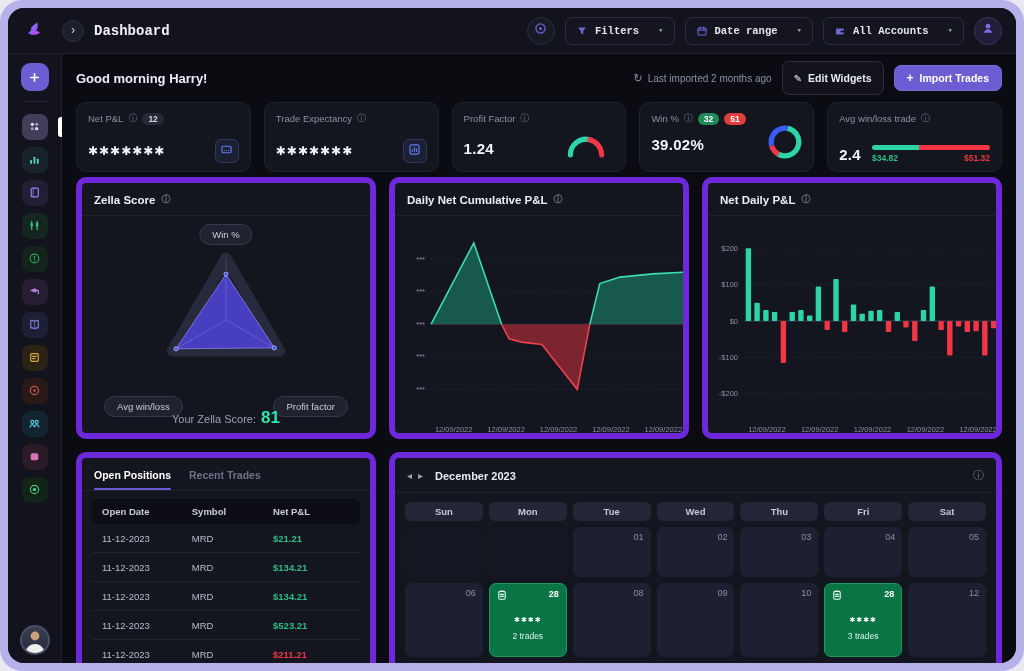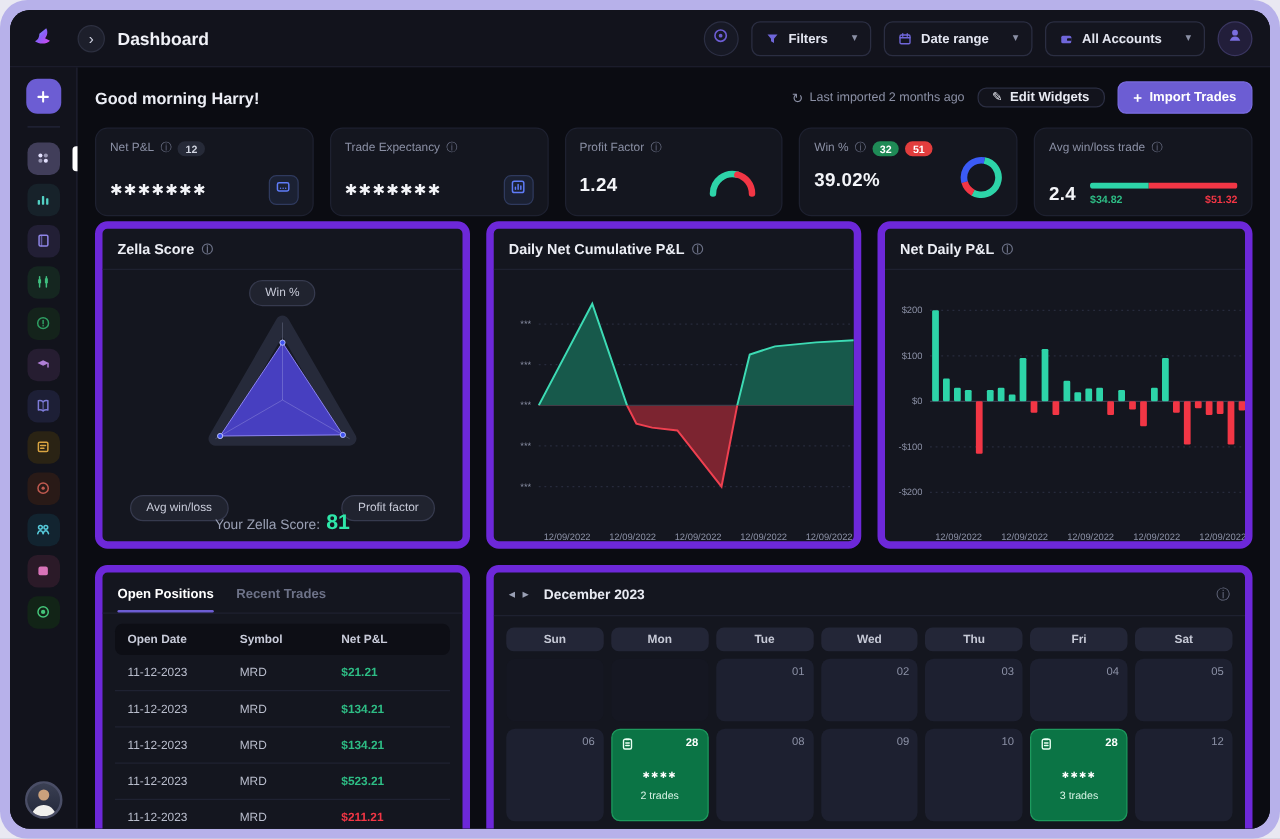--- a/index.html
+++ b/index.html
@@ -1,20 +1,20 @@
 <!DOCTYPE html>
 <html><head>
 <meta charset="utf-8">
 <style>
   html,body{margin:0;padding:0;background:#e9e8f2;font-family:"Liberation Sans","DejaVu Sans",sans-serif;}
   *{box-sizing:border-box;}
   .frame{width:1024px;height:671px;background:#b7b1ea;border-radius:22px;padding:8px;}
   .app{width:100%;height:100%;background:#0b0c12;border-radius:16px;overflow:hidden;display:flex;flex-direction:column;}
   
-  .topbar{height:46px;flex:0 0 auto;display:flex;align-items:center;background:#12131c;border-bottom:1px solid #1f2130;padding-right:14px;}
+  .topbar{height:46px;flex:0 0 auto;display:flex;align-items:center;background:#12131c;border-bottom:1px solid #1f2130;padding-right:14px;font-family:Liberation Mono, monospace;}
   .logo-col{width:54px;display:flex;justify-content:center;align-items:center;}
   .back-btn{width:22px;height:22px;border-radius:50%;background:#1d1f2b;border:1px solid #2c2f3f;color:#cfd2e0;display:flex;align-items:center;justify-content:center;font-size:12px;cursor:pointer;}
   .i-back::before{content:"›";}
   .tb-title{color:#f0f1f7;font-size:14px;font-weight:bold;margin-left:10px;}
   .tb-right{margin-left:auto;display:flex;align-items:center;gap:10px;}
   .round-btn{width:28px;height:28px;border-radius:50%;background:#171925;border:1px solid #2b2e42;display:flex;align-items:center;justify-content:center;color:#6c5dd3;}
   .drop-btn{height:28px;border-radius:7px;background:#14151f;border:1px solid #2b2e42;display:flex;align-items:center;gap:7px;padding:0 10px;color:#e3e5f0;font-size:10.5px;font-weight:bold;cursor:pointer;}
   .drop-btn .ic{color:#6f66d9;display:flex;}
   .i-chevdown{color:#8b90a5;font-size:9px;margin-left:12px;}
   .i-chevdown::before{content:"▾";}
@@ -27,21 +27,21 @@
   .sb-item{width:26px;height:26px;border-radius:8px;display:flex;align-items:center;justify-content:center;margin:3.5px 0;cursor:pointer;position:relative;}
   .sb-ind{position:absolute;right:-14px;top:3px;width:4px;height:20px;background:#fff;border-radius:3px 0 0 3px;}
   .sb-avatar{margin-top:auto;width:30px;height:30px;border-radius:50%;border:2px solid #4a4e66;overflow:hidden;background:linear-gradient(180deg,#3a3f52 0%,#23283a 100%);display:flex;align-items:flex-end;justify-content:center;}
   
   .main{flex:1;min-width:0;padding:10px 14px 0;background:#0b0c12;overflow:hidden;}
   .greet-row{display:flex;align-items:center;height:28px;margin-bottom:10px;}
   .greet{color:#eceef5;font-size:13px;font-weight:bold;}
   .greet-right{margin-left:auto;display:flex;align-items:center;gap:10px;}
   .imported{color:#8b90a5;font-size:10px;display:flex;align-items:center;gap:5px;}
   .i-refresh::before{content:"↻";font-size:11px;}
-  .btn-ghost{height:16px;border-radius:7px;background:#12131c;border:1px solid #2b2e42;color:#e8eaf2;font-size:10.5px;font-weight:bold;display:flex;align-items:center;gap:6px;padding:0 11px;cursor:pointer;}
+  .btn-ghost{height:34px;border-radius:7px;background:#12131c;border:1px solid #2b2e42;color:#e8eaf2;font-size:10.5px;font-weight:bold;display:flex;align-items:center;gap:6px;padding:0 11px;cursor:pointer;}
   .i-pencil::before{content:"✎";font-size:10px;}
   .btn-primary{height:26px;border-radius:7px;background:#6c5dd3;border:1px solid #7a6ce0;color:#fff;font-size:10.5px;font-weight:bold;display:flex;align-items:center;gap:6px;padding:0 12px;cursor:pointer;}
   .i-plus::before{content:"+";font-size:12px;}
   
   .stats-row{display:grid;grid-template-columns:repeat(5,1fr);gap:13px;height:62px;}
   .stat-card{background:#14161f;border:1px solid #1e2130;border-radius:10px;padding:9px 11px 8px;display:flex;flex-direction:column;justify-content:space-between;min-width:0;}
   .stat-label{display:flex;align-items:center;gap:5px;color:#8b90a5;font-size:9.5px;white-space:nowrap;}
   .i-info{color:#6d7288;font-size:9px;cursor:pointer;}
   .i-info::before{content:"ⓘ";}
   .stat-badge{background:#262a38;color:#d0d4e0;font-size:8.5px;font-weight:bold;border-radius:7px;padding:1px 6px;}

